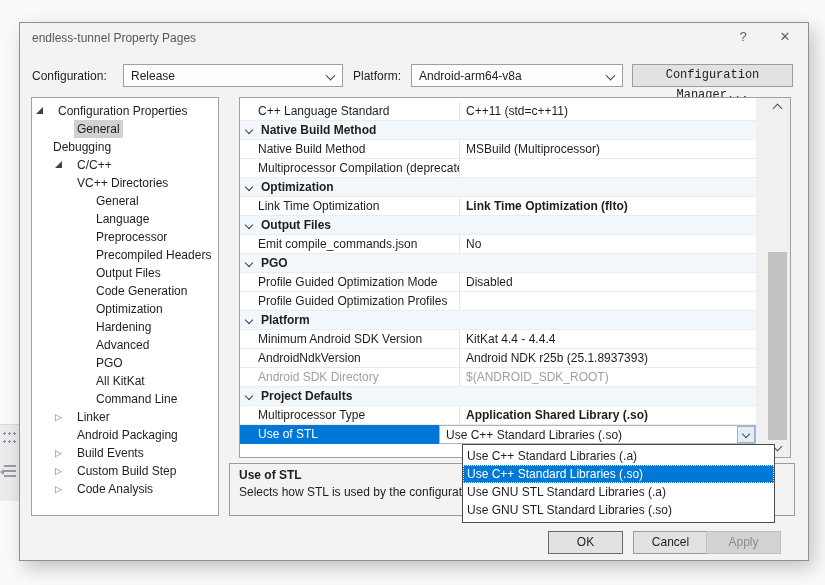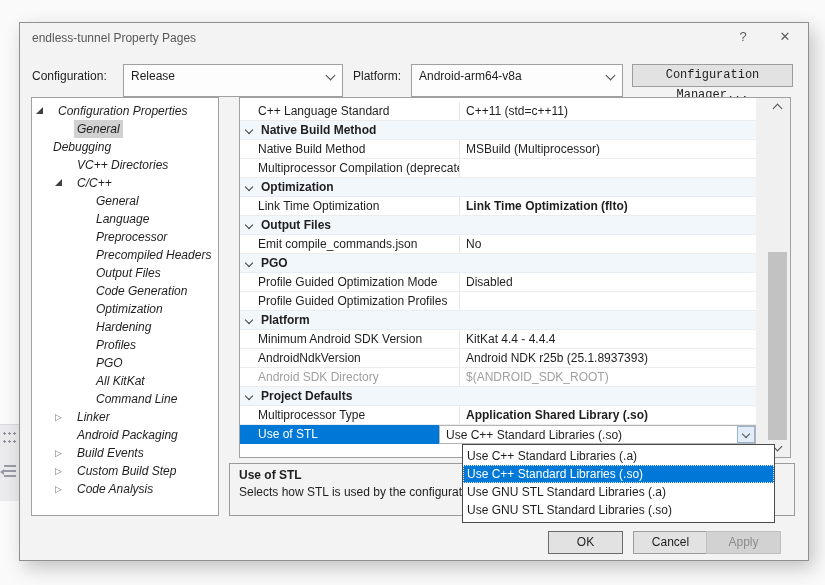--- a/index.html
+++ b/index.html
@@ -21,35 +21,35 @@
   
   .dialog{position:absolute;left:19px;top:22px;width:788px;height:537px;
     background:var(--dialog-bg,#f3f3f3);border:1px solid #8f8f8f;
     box-shadow:5px 7px 18px rgba(0,0,0,.22);}
   .win-title{position:absolute;left:12px;top:8px;color:#585858;}
   .win-help{position:absolute;left:714px;top:6px;width:18px;height:18px;text-align:center;color:#5f5f5f;font-size:13px;cursor:default;}
   .win-close{position:absolute;left:756px;top:6px;width:18px;height:18px;text-align:center;color:#5f5f5f;font-size:13px;cursor:default;}
 
   
   .lbl{position:absolute;color:#1e1e1e;}
-  .combo{position:absolute;height:33px;background:#fdfdfd;border:1px solid #a0a0a0;box-sizing:border-box;}
+  .combo{position:absolute;height:23px;background:#fdfdfd;border:1px solid #a0a0a0;box-sizing:border-box;}
   .combo-text{display:block;padding:4px 20px 0 7px;white-space:nowrap;overflow:hidden;}
   .chev{display:inline-block;width:6px;height:6px;border-right:1.6px solid #4a4a4a;border-bottom:1.6px solid #4a4a4a;}
   .chev-down{transform:rotate(45deg);}
   .chev-up{transform:rotate(-135deg);}
   .combo .chev{position:absolute;right:8px;top:7px;}
   .btn{position:absolute;height:23px;background:#e2e2e2;border:1px solid #9c9c9c;box-sizing:border-box;
     text-align:center;line-height:20px;cursor:default;}
   #cfgmgr-btn{left:612px;top:41px;width:161px;font-family:Liberation Mono, monospace;}
 
   
   .tree-panel{position:absolute;left:11px;top:74px;width:188px;height:419px;
     background:#ffffff;border:1px solid #a0a0a0;box-sizing:border-box;padding-top:4px;overflow:hidden;}
   .tree-row{position:relative;height:18px;line-height:18px;white-space:nowrap;}
-  .tree-label{display:inline-block;padding:0 3px;font-style:italic;}
+  .tree-label{display:inline-block;padding:0 3px;}
   .tree-row.selected .tree-label{background:var(--tree-selection,#d1d1d1);}
   .exp{position:absolute;top:5px;}
   .exp-open{width:0;height:0;border-left:7px solid transparent;border-bottom:7px solid #404040;}
   .exp-closed{top:0;font-size:9px;color:#6e6e6e;line-height:18px;}
 
   
   .grid-panel{position:absolute;left:219px;top:74px;width:552px;height:361px;
     background:#f0f0f0;border:1px solid #a0a0a0;box-sizing:border-box;}
   .grid-rows{position:absolute;left:0;top:0;width:516px;height:100%;background:#ffffff;padding-top:4px;box-sizing:border-box;}
   .g-cat{height:19px;box-sizing:border-box;display:flex;align-items:center;
@@ -120,31 +120,31 @@
   <div class="combo" style="left:391px;top:41px;width:212px">
     <span class="combo-text">Android-arm64-v8a</span>
     <span class="chev chev-down"></span>
   </div>
   <div class="btn" id="cfgmgr-btn">Configuration Manager...</div>
 
   <div class="tree-panel" id="tree">
       <div class="tree-row"><span class="exp exp-open" style="left: 4px;"></span><span class="tree-label" style="margin-left: 23px;">Configuration Properties</span></div>
       <div class="tree-row selected"><span class="tree-label" style="margin-left: 42px;">General</span></div>
       <div class="tree-row"><span class="tree-label" style="margin-left: 18px;">Debugging</span></div>
+      <div class="tree-row"><span class="exp exp-open" style="left: 23px;"></span><span class="tree-label" style="margin-left: 42px;">C/C++</span></div>
       <div class="tree-row"><span class="tree-label" style="margin-left: 42px;">VC++ Directories</span></div>
-      <div class="tree-row"><span class="exp exp-open" style="left: 23px;"></span><span class="tree-label" style="margin-left: 42px;">C/C++</span></div>
       <div class="tree-row"><span class="tree-label" style="margin-left: 61px;">General</span></div>
       <div class="tree-row"><span class="tree-label" style="margin-left: 61px;">Language</span></div>
       <div class="tree-row"><span class="tree-label" style="margin-left: 61px;">Preprocessor</span></div>
       <div class="tree-row"><span class="tree-label" style="margin-left: 61px;">Precompiled Headers</span></div>
       <div class="tree-row"><span class="tree-label" style="margin-left: 61px;">Output Files</span></div>
       <div class="tree-row"><span class="tree-label" style="margin-left: 61px;">Code Generation</span></div>
       <div class="tree-row"><span class="tree-label" style="margin-left: 61px;">Optimization</span></div>
       <div class="tree-row"><span class="tree-label" style="margin-left: 61px;">Hardening</span></div>
-      <div class="tree-row"><span class="tree-label" style="margin-left: 61px;">Profiles</span></div>
+      <div class="tree-row"><span class="tree-label" style="margin-left: 61px;">Advanced</span></div>
       <div class="tree-row"><span class="tree-label" style="margin-left: 61px;">PGO</span></div>
       <div class="tree-row"><span class="tree-label" style="margin-left: 61px;">All KitKat</span></div>
       <div class="tree-row"><span class="tree-label" style="margin-left: 61px;">Command Line</span></div>
       <div class="tree-row"><span class="exp exp-closed" style="left: 23px;">▷</span><span class="tree-label" style="margin-left: 42px;">Linker</span></div>
       <div class="tree-row"><span class="tree-label" style="margin-left: 42px;">Android Packaging</span></div>
       <div class="tree-row"><span class="exp exp-closed" style="left: 23px;">▷</span><span class="tree-label" style="margin-left: 42px;">Build Events</span></div>
       <div class="tree-row"><span class="exp exp-closed" style="left: 23px;">▷</span><span class="tree-label" style="margin-left: 42px;">Custom Build Step</span></div>
       <div class="tree-row"><span class="exp exp-closed" style="left: 23px;">▷</span><span class="tree-label" style="margin-left: 42px;">Code Analysis</span></div>
     </div>
 

